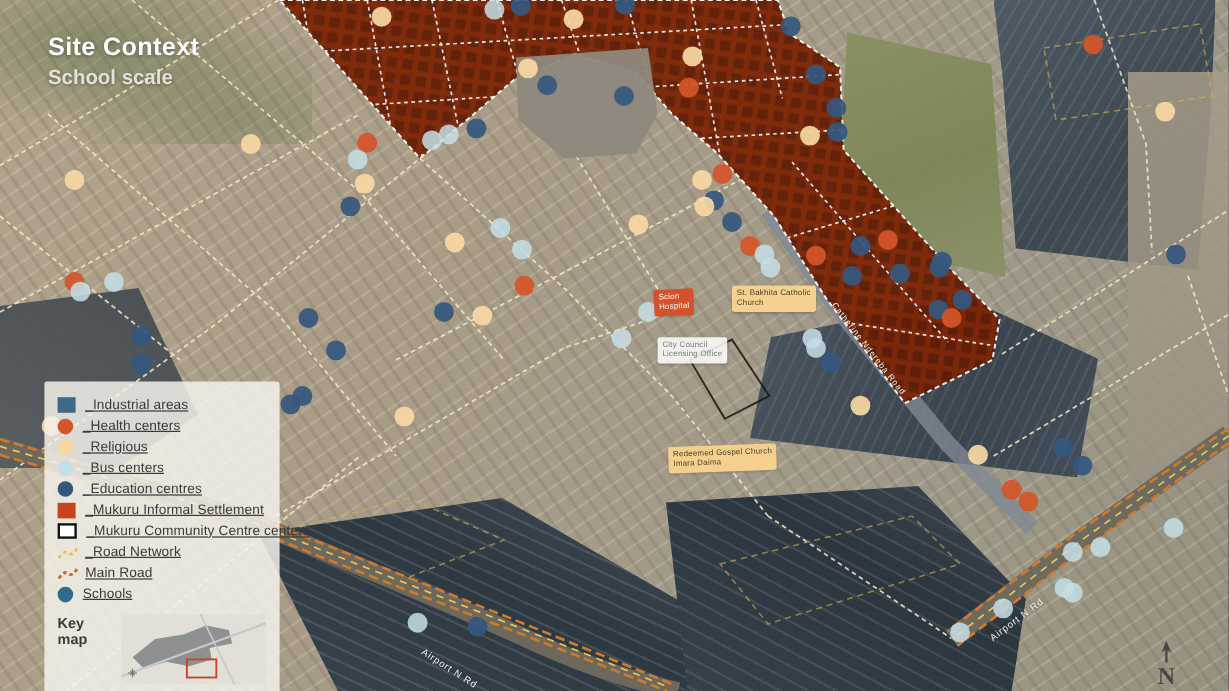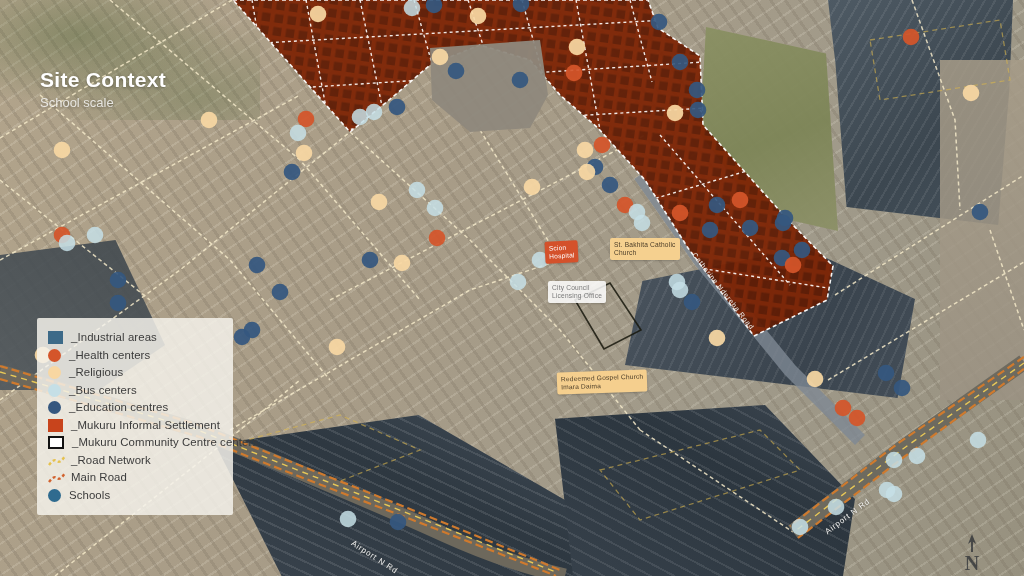--- a/index.html
+++ b/index.html
@@ -45,36 +45,36 @@
   .p-ind-lm{left:0;top:240px;width:165px;height:150px;
     clip-path:polygon(0 10%,70% 0,100% 70%,60% 100%,0 100%);
     background:linear-gradient(30deg,#4e565c,#3f474d);opacity:.9;}
 
   
   #mapsvg{position:absolute;inset:0;}
 
   
   #title{position:absolute;left:40px;top:28px;color:#fff;
          text-shadow:0 1px 3px rgba(0,0,0,.35);}
-  #title .h{font-size:21px;font-weight:800;letter-spacing:.3px;margin-top:40px;}
-  #title .s{font-size:13px;font-weight:400;color:rgba(255,255,255,.78);margin-top:3px;}
+  #title .h{font-size:21px;font-weight:800;letter-spacing:.3px;}
+  #title .s{font-size:17px;font-weight:700;color:rgba(255,255,255,.78);margin-top:3px;}
 
   
   .maplabel{position:absolute;font-size:6.6px;line-height:1.18;padding:3px 4px;
             border-radius:2px;letter-spacing:.2px;box-shadow:0 1px 2px rgba(0,0,0,.18);
             white-space:nowrap;}
   .roadlabel{position:absolute;font-size:7.5px;color:rgba(255,255,255,.92);
              letter-spacing:.8px;text-shadow:0 0 2px rgba(60,60,50,.6);
              transform-origin:left center;white-space:nowrap;}
 
   
   #legend{position:absolute;left:37px;top:318px;width:196px;
           background:rgba(246,243,236,.84);border-radius:2px;
           padding:13px 11px 9px 11px;box-sizing:border-box;color:#3b3b3b;}
-  .lrow{display:flex;align-items:flex-start;gap:8px;margin-bottom:4.5px;}
+  .lrow{display:flex;align-items:center;gap:8px;margin-bottom:4.5px;text-decoration:underline;}
   .lrow .txt{font-size:11.4px;letter-spacing:.1px;white-space:nowrap;}
   .sw{flex:0 0 auto;width:15px;height:13px;}
   .sw.circle{width:13px;height:13px;border-radius:50%;}
   .sw.square-outline{background:#fff;border:2px solid #111;width:12px;height:9px;}
   .sw svg{display:block;}
   #keymap{margin-top:8px;display:flex;align-items:flex-start;gap:6px;}
   #keymap .kl{font-size:12px;font-weight:700;margin-top:2px;}
   #northwrap{position:absolute;left:952px;top:532px;opacity:.65;}
 </style>
 </head>
@@ -328,20 +328,31 @@
               <path d="M1,11 Q6,4 9,7 T17,2" fill="none" stroke="#d2622e" stroke-width="2.4" stroke-dasharray="3 2.5"></path>
             </svg>
           </span>
           <span class="txt">Main Road</span>
         </div>
         <div class="lrow">
           <span class="sw circle" style="background: rgb(47, 107, 143);"></span>
           <span class="txt">Schools</span>
         </div>
       </div>
+    <div id="keymap">
+      <div class="kl">Key map</div>
+      <svg width="128" height="62" viewBox="0 0 128 62">
+        <rect width="128" height="62" fill="#e2dfd8"></rect>
+        <path d="M10,38 L30,22 L55,18 L75,10 L95,14 L98,26 L78,30 L80,40 L60,46 L40,42 L20,48 Z" fill="#8f9092"></path>
+        <line x1="0" y1="55" x2="128" y2="8" stroke="#c8c8c4" stroke-width="2"></line>
+        <line x1="70" y1="0" x2="100" y2="62" stroke="#c8c8c4" stroke-width="1.5"></line>
+        <rect x="58" y="40" width="26" height="16" fill="none" stroke="#c8441c" stroke-width="1.6"></rect>
+        <path d="M8,50 l4,4 m0,-4 l-4,4 M10,48 v8 M6,52 h8" stroke="#7a7a76" stroke-width="1"></path>
+      </svg>
+    </div>
   </div>
 
   <div id="northwrap">
     <svg width="40" height="42" viewBox="0 0 40 42">
       <path d="M20,2 L24,12 L20,9 L16,12 Z" fill="#1d222a"></path>
       <line x1="20" y1="9" x2="20" y2="20" stroke="#1d222a" stroke-width="2"></line>
       <text x="20" y="38" text-anchor="middle" font-size="20" font-weight="bold" font-family="Liberation Serif, serif" fill="#1d222a">N</text>
     </svg>
   </div>
 

